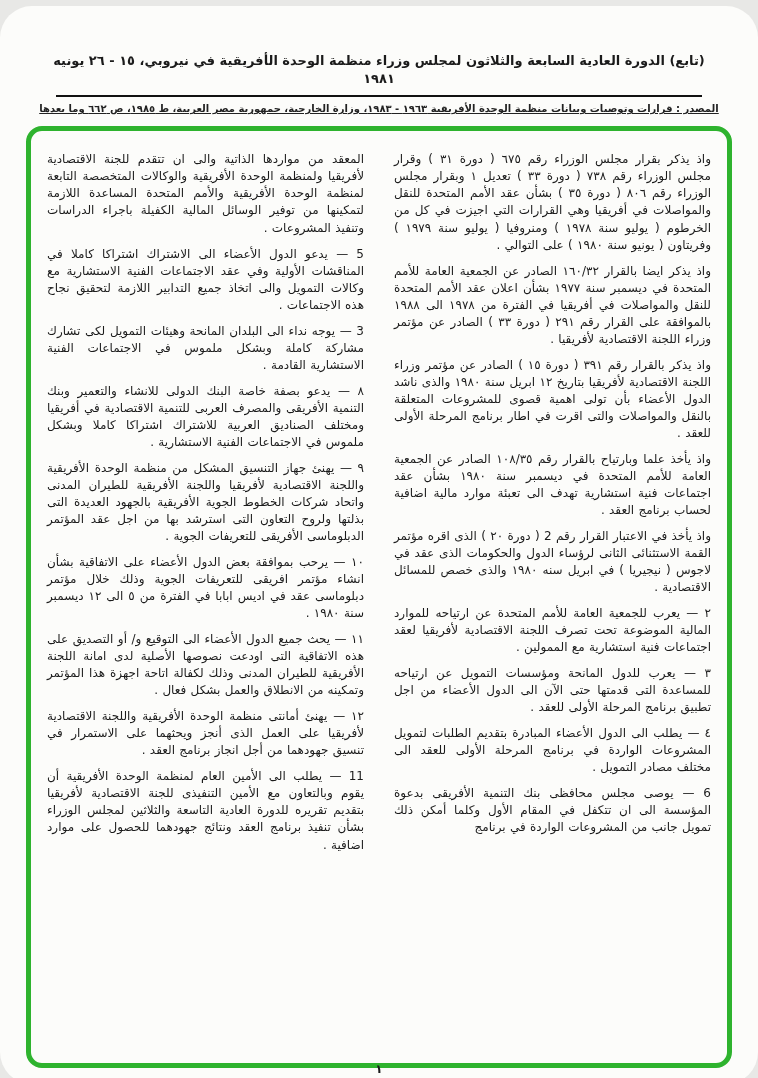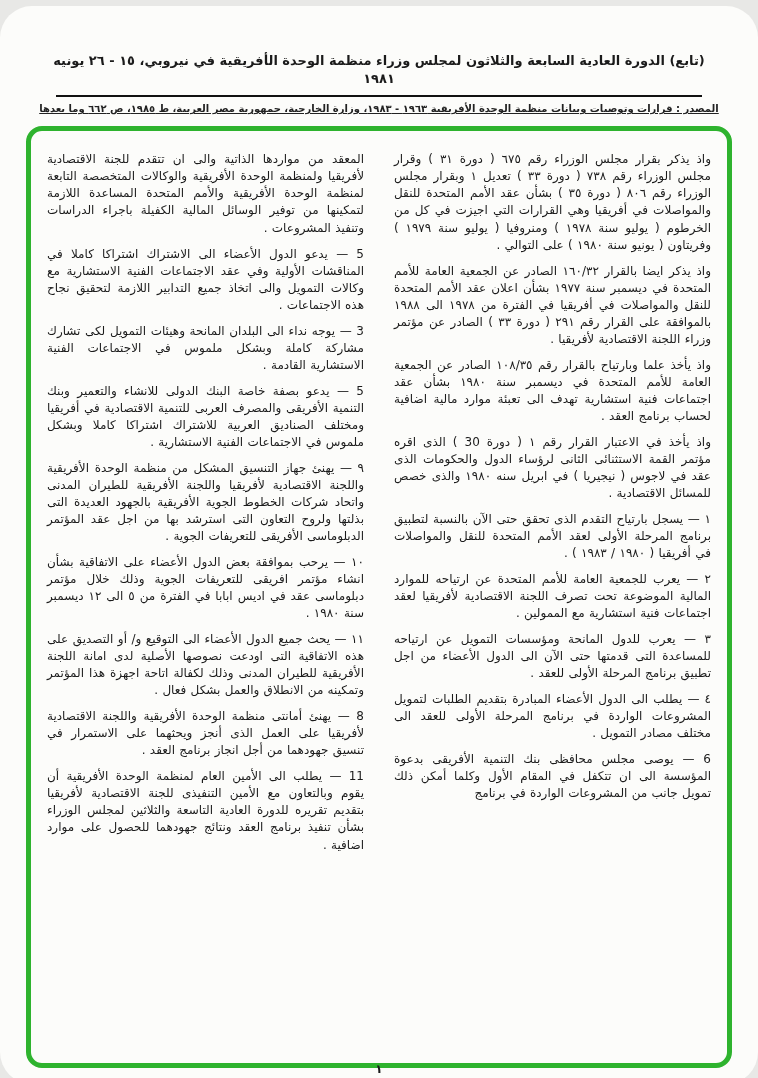--- a/index.html
+++ b/index.html
@@ -96,38 +96,38 @@
     <div class="header-rule"></div>
     <div class="source-line">المصدر : قرارات وتوصيات وبيانات منظمة الوحدة الأفريقية ١٩٦٣ - ١٩٨٣، وزارة الخارجية، جمهورية مصر العربية، ط ١٩٨٥، ص ٦٦٢ وما بعدها</div>
   </header>
 
   <main class="content-frame">
     <div class="columns">
 
       <div class="col">
         <p>واذ يذكر بقرار مجلس الوزراء رقم ٦٧٥ ( دورة ٣١ ) وقرار مجلس الوزراء رقم ٧٣٨ ( دورة ٣٣ ) تعديل ١ وبقرار مجلس الوزراء رقم ٨٠٦ ( دورة ٣٥ ) بشأن عقد الأمم المتحدة للنقل والمواصلات في أفريقيا وهي القرارات التي اجيزت في كل من الخرطوم ( يوليو سنة ١٩٧٨ ) ومنروفيا ( يوليو سنة ١٩٧٩ ) وفريتاون ( يونيو سنة ١٩٨٠ ) على التوالي .</p>
         <p>واذ يذكر ايضا بالقرار ١٦٠/٣٢ الصادر عن الجمعية العامة للأمم المتحدة في ديسمبر سنة ١٩٧٧ بشأن اعلان عقد الأمم المتحدة للنقل والمواصلات في أفريقيا في الفترة من ١٩٧٨ الى ١٩٨٨ بالموافقة على القرار رقم ٢٩١ ( دورة ٣٣ ) الصادر عن مؤتمر وزراء اللجنة الاقتصادية لأفريقيا .</p>
+        <p>واذ يذكر بالقرار رقم ٣٩١ ( دورة ١٥ ) الصادر عن مؤتمر وزراء اللجنة الاقتصادية لأفريقيا بتاريخ ١٢ ابريل سنة ١٩٨٠ والذى ناشد الدول الأعضاء بأن تولى اهمية قصوى للمشروعات المتعلقة بالنقل والمواصلات والتى اقرت في اطار برنامج المرحلة الأولى للعقد .</p>
         <p>واذ يأخذ علما وبارتياح بالقرار رقم ١٠٨/٣٥ الصادر عن الجمعية العامة للأمم المتحدة في ديسمبر سنة ١٩٨٠ بشأن عقد اجتماعات فنية استشارية تهدف الى تعبئة موارد مالية اضافية لحساب برنامج العقد .</p>
-        <p>واذ يأخذ في الاعتبار القرار رقم ١ ( دورة 30 ) الذى اقره مؤتمر القمة الاستثنائى الثانى لرؤساء الدول والحكومات الذى عقد في لاجوس ( نيجيريا ) في ابريل سنه ١٩٨٠ والذى خصص للمسائل الاقتصادية .</p>
-        <p>١ — يسجل بارتياح التقدم الذى تحقق حتى الآن بالنسبة لتطبيق برنامج المرحلة الأولى لعقد الأمم المتحدة للنقل والمواصلات في أفريقيا ( ١٩٨٠ / ١٩٨٣ ) .</p>
+        <p>واذ يأخذ في الاعتبار القرار رقم 2 ( دورة ٢٠ ) الذى اقره مؤتمر القمة الاستثنائى الثانى لرؤساء الدول والحكومات الذى عقد في لاجوس ( نيجيريا ) في ابريل سنه ١٩٨٠ والذى خصص للمسائل الاقتصادية .</p>
         <p>٢ — يعرب للجمعية العامة للأمم المتحدة عن ارتياحه للموارد المالية الموضوعة تحت تصرف اللجنة الاقتصادية لأفريقيا لعقد اجتماعات فنية استشارية مع الممولين .</p>
         <p>٣ — يعرب للدول المانحة ومؤسسات التمويل عن ارتياحه للمساعدة التى قدمتها حتى الآن الى الدول الأعضاء من اجل تطبيق برنامج المرحلة الأولى للعقد .</p>
         <p>٤ — يطلب الى الدول الأعضاء المبادرة بتقديم الطلبات لتمويل المشروعات الواردة في برنامج المرحلة الأولى للعقد الى مختلف مصادر التمويل .</p>
         <p>6 — يوصى مجلس محافظى بنك التنمية الأفريقى بدعوة المؤسسة الى ان تتكفل في المقام الأول وكلما أمكن ذلك تمويل جانب من المشروعات الواردة في برنامج</p>
       </div>
 
       <div class="col">
         <p>المعقد من مواردها الذاتية والى ان تتقدم للجنة الاقتصادية لأفريقيا ولمنظمة الوحدة الأفريقية والوكالات المتخصصة التابعة لمنظمة الوحدة الأفريقية والأمم المتحدة المساعدة اللازمة لتمكينها من توفير الوسائل المالية الكفيلة باجراء الدراسات وتنفيذ المشروعات .</p>
         <p>5 — يدعو الدول الأعضاء الى الاشتراك اشتراكا كاملا في المناقشات الأولية وفي عقد الاجتماعات الفنية الاستشارية مع وكالات التمويل والى اتخاذ جميع التدابير اللازمة لتحقيق نجاح هذه الاجتماعات .</p>
         <p>3 — يوجه نداء الى البلدان المانحة وهيئات التمويل لكى تشارك مشاركة كاملة وبشكل ملموس في الاجتماعات الفنية الاستشارية القادمة .</p>
-        <p>5 — يدعو بصفة خاصة البنك الدولى للانشاء والتعمير وبنك التنمية الأفريقى والمصرف العربى للتنمية الاقتصادية في أفريقيا ومختلف الصناديق العربية للاشتراك اشتراكا كاملا وبشكل ملموس في الاجتماعات الفنية الاستشارية .</p>
+        <p>٨ — يدعو بصفة خاصة البنك الدولى للانشاء والتعمير وبنك التنمية الأفريقى والمصرف العربى للتنمية الاقتصادية في أفريقيا ومختلف الصناديق العربية للاشتراك اشتراكا كاملا وبشكل ملموس في الاجتماعات الفنية الاستشارية .</p>
         <p>٩ — يهنئ جهاز التنسيق المشكل من منظمة الوحدة الأفريقية واللجنة الاقتصادية لأفريقيا واللجنة الأفريقية للطيران المدنى واتحاد شركات الخطوط الجوية الأفريقية بالجهود العديدة التى بذلتها ولروح التعاون التى استرشد بها من اجل عقد المؤتمر الدبلوماسى الأفريقى للتعريفات الجوية .</p>
         <p>١٠ — يرحب بموافقة بعض الدول الأعضاء على الاتفاقية بشأن انشاء مؤتمر افريقى للتعريفات الجوية وذلك خلال مؤتمر دبلوماسى عقد في اديس ابابا في الفترة من ٥ الى ١٢ ديسمبر سنة ١٩٨٠ .</p>
         <p>١١ — يحث جميع الدول الأعضاء الى التوقيع و/ أو التصديق على هذه الاتفاقية التى اودعت نصوصها الأصلية لدى امانة اللجنة الأفريقية للطيران المدنى وذلك لكفالة اتاحة اجهزة هذا المؤتمر وتمكينه من الانطلاق والعمل بشكل فعال .</p>
-        <p>8 — يهنئ أمانتى منظمة الوحدة الأفريقية واللجنة الاقتصادية لأفريقيا على العمل الذى أنجز ويحثهما على الاستمرار في تنسيق جهودهما من أجل انجاز برنامج العقد .</p>
+        <p>١٢ — يهنئ أمانتى منظمة الوحدة الأفريقية واللجنة الاقتصادية لأفريقيا على العمل الذى أنجز ويحثهما على الاستمرار في تنسيق جهودهما من أجل انجاز برنامج العقد .</p>
         <p>11 — يطلب الى الأمين العام لمنظمة الوحدة الأفريقية أن يقوم وبالتعاون مع الأمين التنفيذى للجنة الاقتصادية لأفريقيا بتقديم تقريره للدورة العادية التاسعة والثلاثين لمجلس الوزراء بشأن تنفيذ برنامج العقد ونتائج جهودهما للحصول على موارد اضافية .</p>
       </div>
 
     </div>
   </main>
 
   <footer class="page-footer">
     <span>١</span>
   </footer>
 

